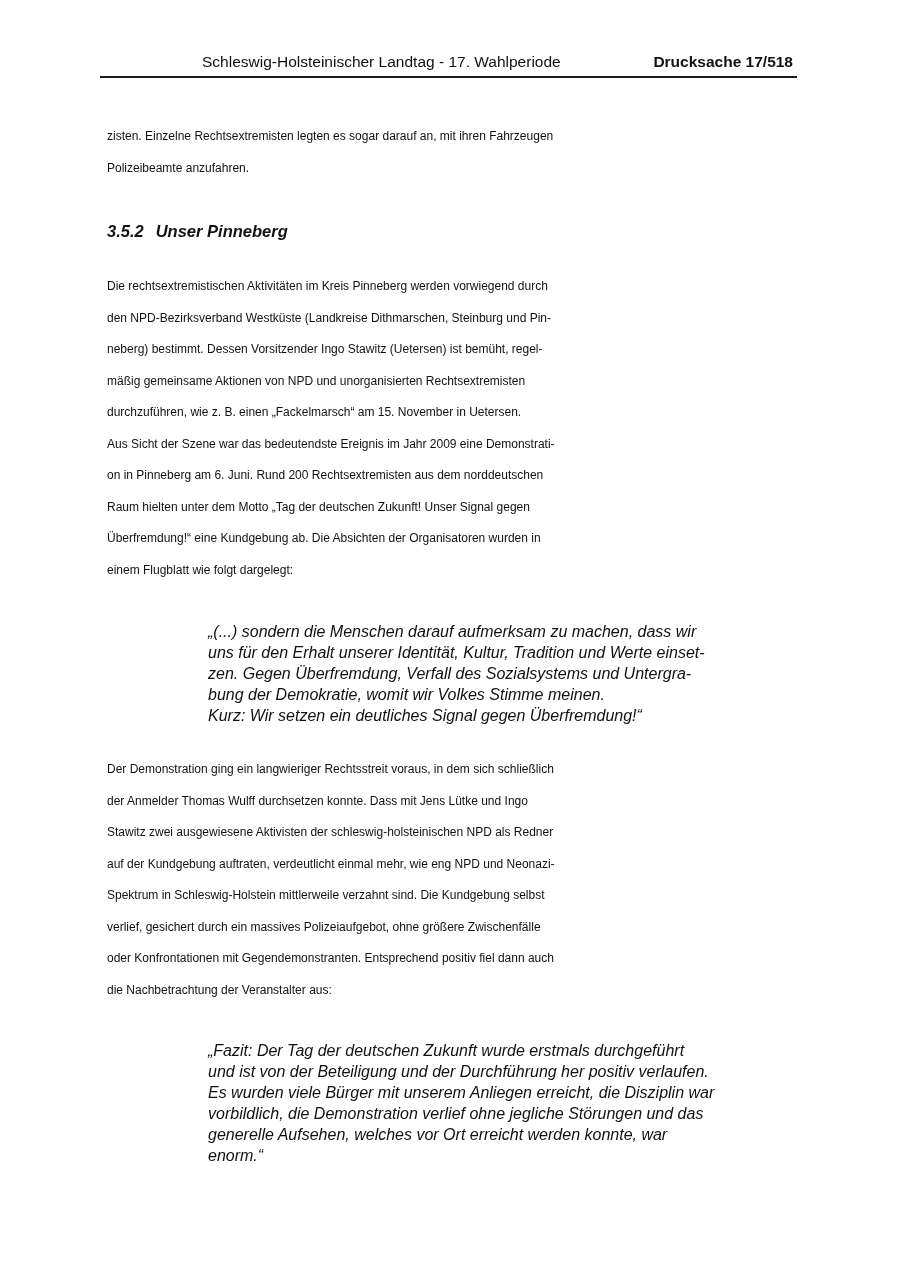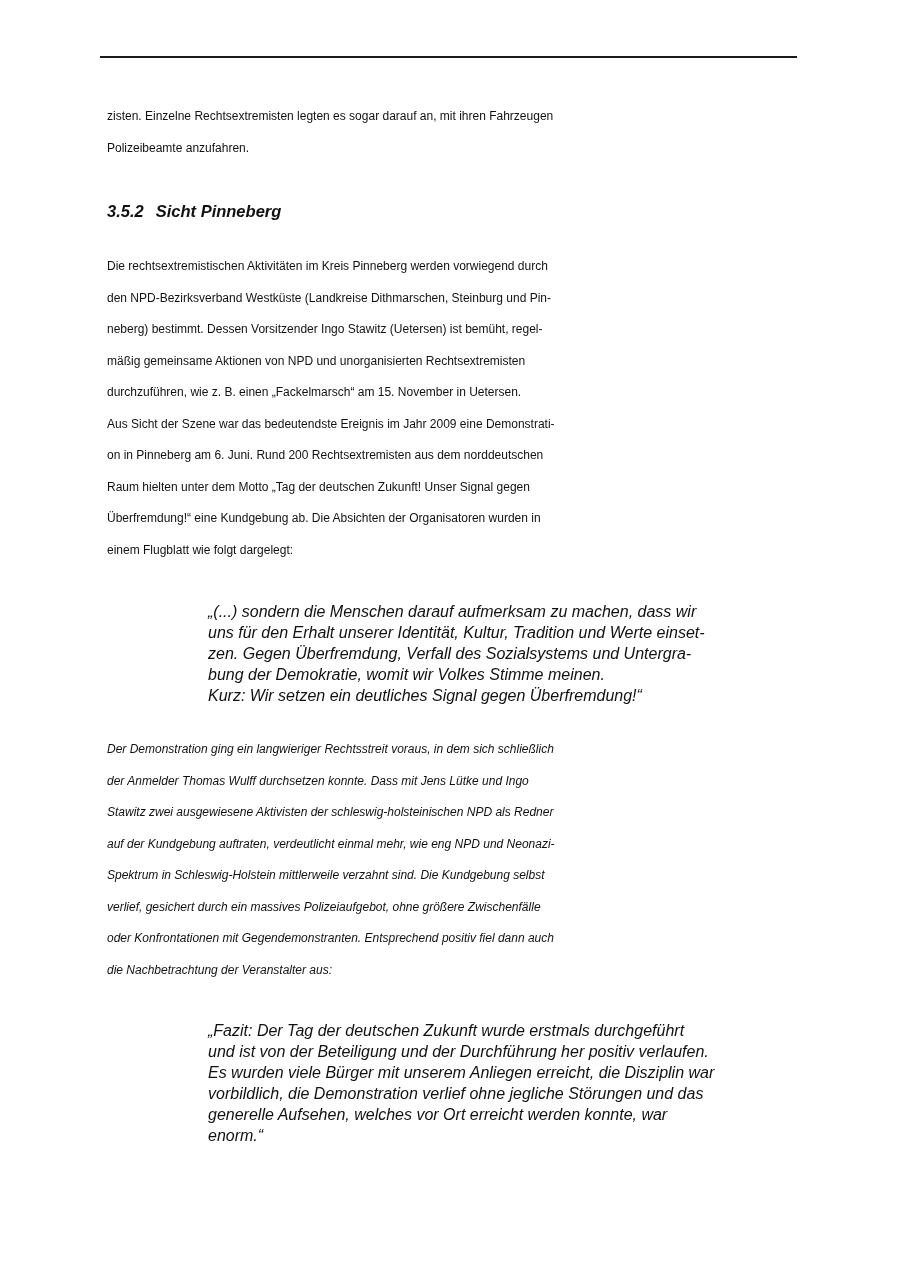--- a/index.html
+++ b/index.html
@@ -75,50 +75,53 @@
   .quote {
     margin: 35px 0 0 101px;
     max-width: 585px;
     font-size: 16px;
     line-height: 21px;
     white-space: pre-line;
     font-style: italic;
   }
   .para-after-quote {
     margin-top: 28px;
-    font-style: italic;
   }
   .quote-second {
     margin-top: 34px;
   }
 
   
   .doc-footer {
     margin-top: 49px;
     text-align: center;
     font-size: 15px;
     line-height: 20px;
   }
 </style>
 </head>
 <body>
 
 <div class="page">
 
   <header class="doc-header">
+    <div class="doc-header-row">
+      <span class="doc-header-title">Schleswig-Holsteinischer Landtag - 17. Wahlperiode</span>
+      <span class="doc-header-docnum">Drucksache 17/518</span>
+    </div>
     <hr class="doc-header-rule">
   </header>
 
   <main class="doc-main">
 
     <p class="body-para para-first">zisten. Einzelne Rechtsextremisten legten es sogar darauf an, mit ihren Fahrzeugen
 Polizeibeamte anzufahren.</p>
 
     <h3 class="section-heading">
-      <span>3.5.2</span><span class="heading-text">Sicht Pinneberg</span>
+      <span>3.5.2</span><span class="heading-text">Unser Pinneberg</span>
     </h3>
 
     <p class="body-para para-after-heading">Die rechtsextremistischen Aktivitäten im Kreis Pinneberg werden vorwiegend durch
 den NPD-Bezirksverband Westküste (Landkreise Dithmarschen, Steinburg und Pin-
 neberg) bestimmt. Dessen Vorsitzender Ingo Stawitz (Uetersen) ist bemüht, regel-
 mäßig gemeinsame Aktionen von NPD und unorganisierten Rechtsextremisten
 durchzuführen, wie z. B. einen „Fackelmarsch“ am 15. November in Uetersen.
 Aus Sicht der Szene war das bedeutendste Ereignis im Jahr 2009 eine Demonstrati-
 on in Pinneberg am 6. Juni. Rund 200 Rechtsextremisten aus dem norddeutschen
 Raum hielten unter dem Motto „Tag der deutschen Zukunft! Unser Signal gegen

